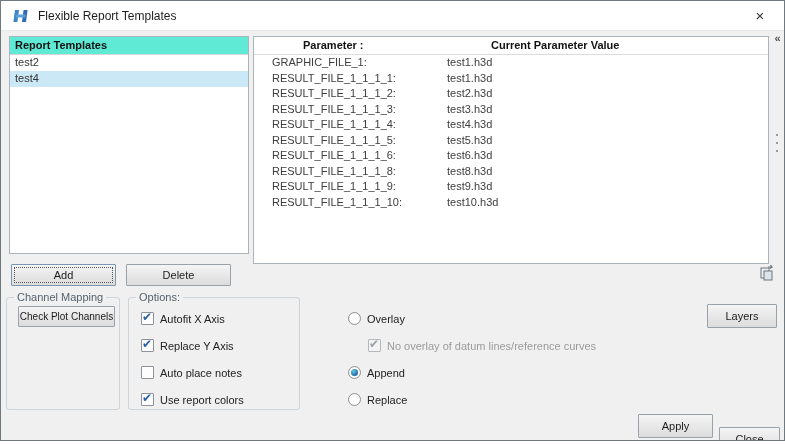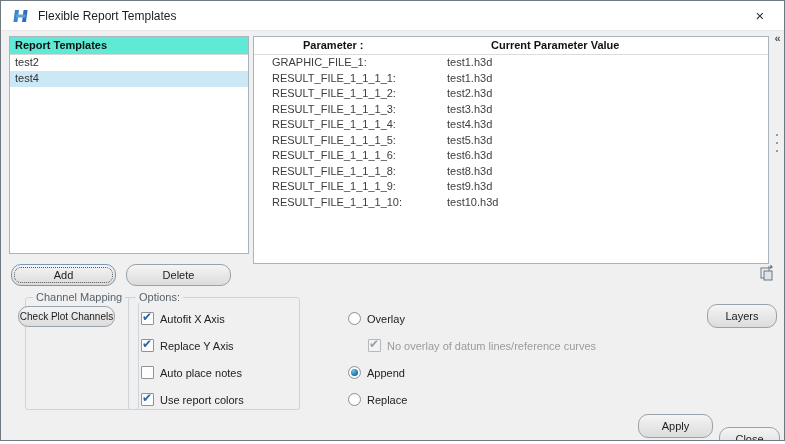--- a/index.html
+++ b/index.html
@@ -28,32 +28,32 @@
   .param-row .col1 { left:18px; top:1px; position:absolute; }
   .param-row .col2 { top:1px; position:absolute; }
   
   #collapse-btn { position:absolute; left:769px; top:31px; width:15px; height:14px; font-size:11px; font-weight:bold; color:#555; text-align:center; line-height:13px; cursor:pointer; }
   .grip-dot { position:absolute; left:775px; width:2px; height:2px; background:#8f9aa2; }
   #copy-btn { position:absolute; left:757px; top:262px; width:18px; height:18px; cursor:pointer; }
   
   .btn {
     position:absolute; font-size:11px; color:#1c1c1c; text-align:center;
     background:linear-gradient(#f5f5f5, #e9e9e9 45%, #dcdcdc);
-    border:1px solid #9aa2a9; border-radius:10px; cursor:pointer;
+    border:1px solid #9aa2a9; border-radius:1px; cursor:pointer;
   }
   #add-btn    { left:10px;  top:263px; width:105px; height:22px; line-height:20px; outline:1px dotted #555; outline-offset:-4px; border-color:#7a97b1; }
   #delete-btn { left:125px; top:263px; width:105px; height:22px; line-height:20px; }
   #check-btn  { left:17px;  top:305px; width:97px;  height:21px; line-height:19px; font-size:10px; }
   #layers-btn { left:706px; top:303px; width:70px;  height:24px; line-height:22px; }
   #apply-btn  { left:637px; top:413px; width:75px;  height:24px; line-height:22px; }
   #close2-btn { left:718px; top:426px; width:61px;  height:24px; line-height:22px;text-align:center; }
   
   .group { position:absolute; top:296px; height:113px; border:1px solid #cdd4da; border-radius:3px; }
   .group-label { position:absolute; top:-7px; left:7px; background:#f0f0f0; padding:0 3px; font-size:11px; color:#55636e; }
-  #grp-channel { left:24px;   width:114px; }
+  #grp-channel { left:5px;   width:114px; }
   #grp-options { left:127px; width:172px; }
   #grp-mode    { left:337px; width:354px; }
   
   .check-row, .radio-row { position:absolute; height:14px; }
   .cbox {
     position:absolute; left:0; top:0; width:13px; height:13px; background:#fdfdfd;
     border:1px solid #8e9399; border-radius:1px;
   }
   .cbox .tick { position:absolute; left:0px; top:-3px; font-size:12px; color:#2b63a0; }
   .cbox.disabled { background:#f3f3f3; border-color:#b4b9bd; }

